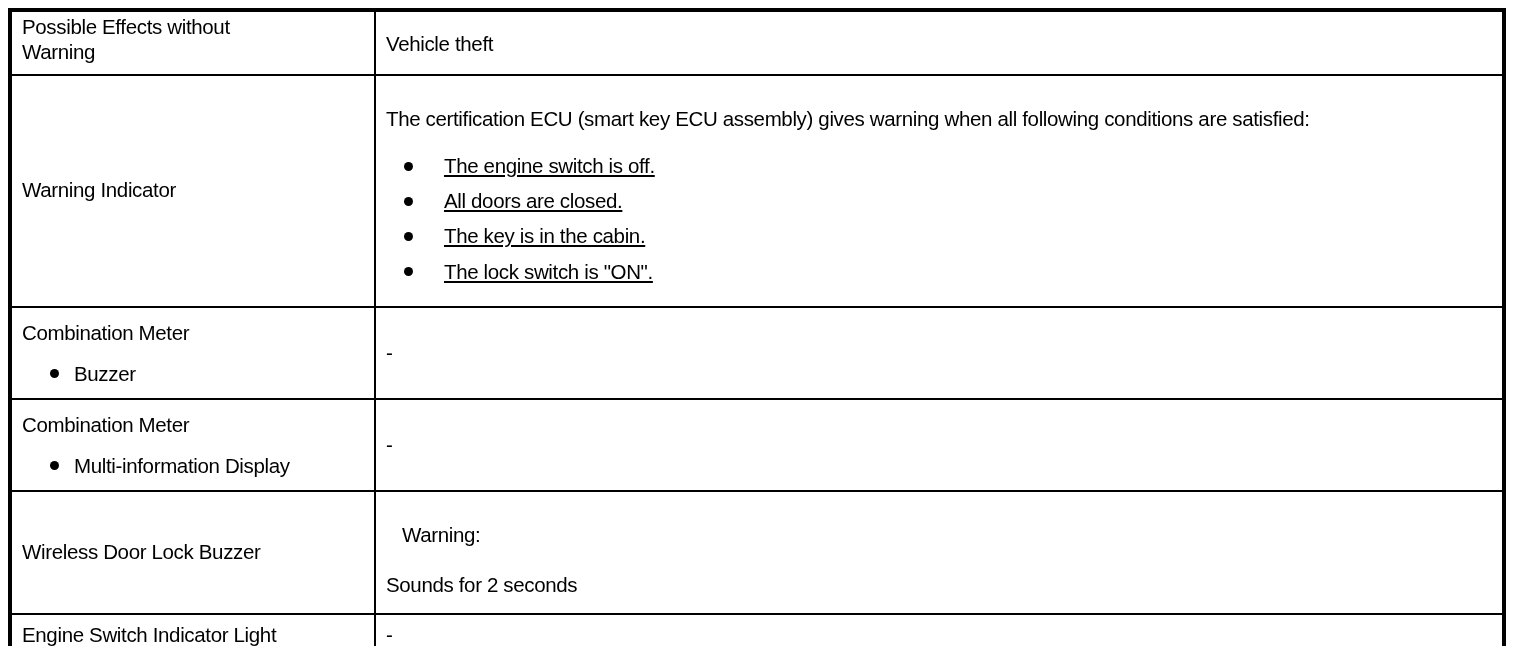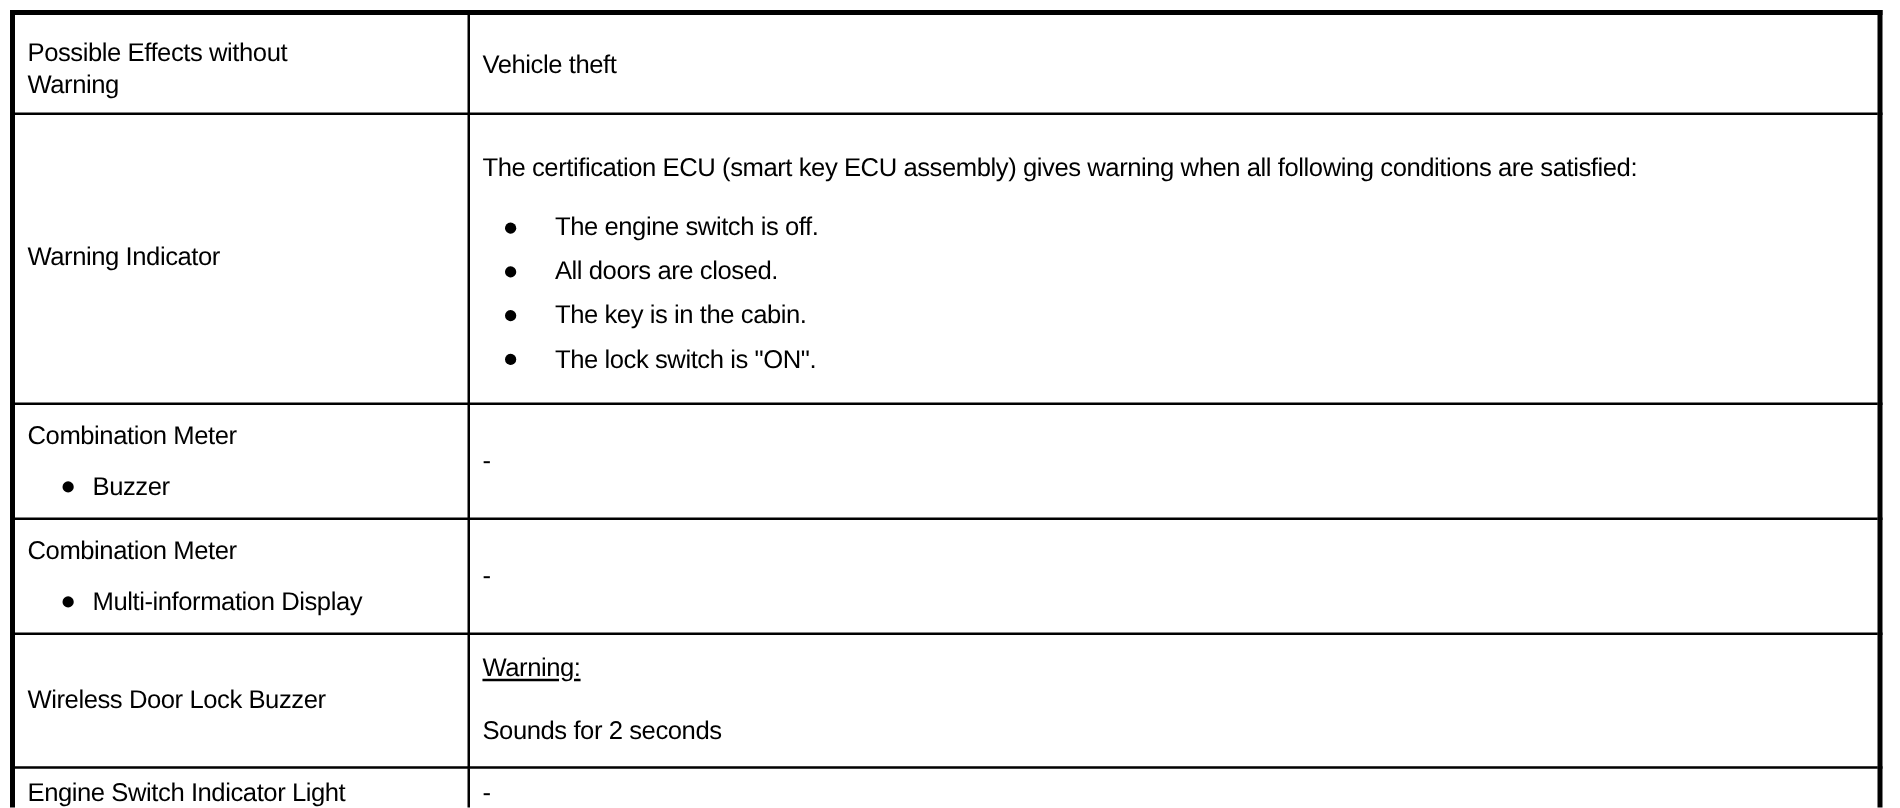--- a/index.html
+++ b/index.html
@@ -45,40 +45,41 @@
 
   .col-label { width: 364px; }
   .col-value { width: 1126px; }
 
   .cell-pad {
     padding: 6px 10px 6px 10px;
   }
 
   
   .r1-label .cell-pad {
-    padding-top: 18px;
+    padding-top: 2px;
     padding-bottom: 10px;
   }
   .wrap-label {
     width: 290px;
   }
 
   
   .r2 .cell-pad {
     padding-top: 14px;
     padding-bottom: 16px;
   }
   .intro {
     width: 1090px;
     margin: 16px 0 0 0;
   }
   .cond-list {
     list-style: none;
     margin: 18px 0 0 0;
     padding: 0;
+    text-decoration: underline;
   }
   .cond-list li {
     position: relative;
     padding-left: 58px;
     margin: 0 0 2px 0;
     line-height: 1.62;
   }
   .cond-list li .bullet {
     position: absolute;
     left: 18px;
@@ -118,21 +119,21 @@
   .dash {
     display: block;
     padding-left: 10px;
   }
 
   
   .r5 .cell-pad {
     padding-top: 14px;
     padding-bottom: 16px;
   }
-  .line-a { margin: 0; text-decoration: underline; }
+  .line-a { margin: 16px; }
   .line-b { margin: 25px 0 0 0; }
 
   .r6 .cell-pad {
     padding-top: 7px;
     padding-bottom: 7px;
   }
 </style>
 </head>
 <body>
 

